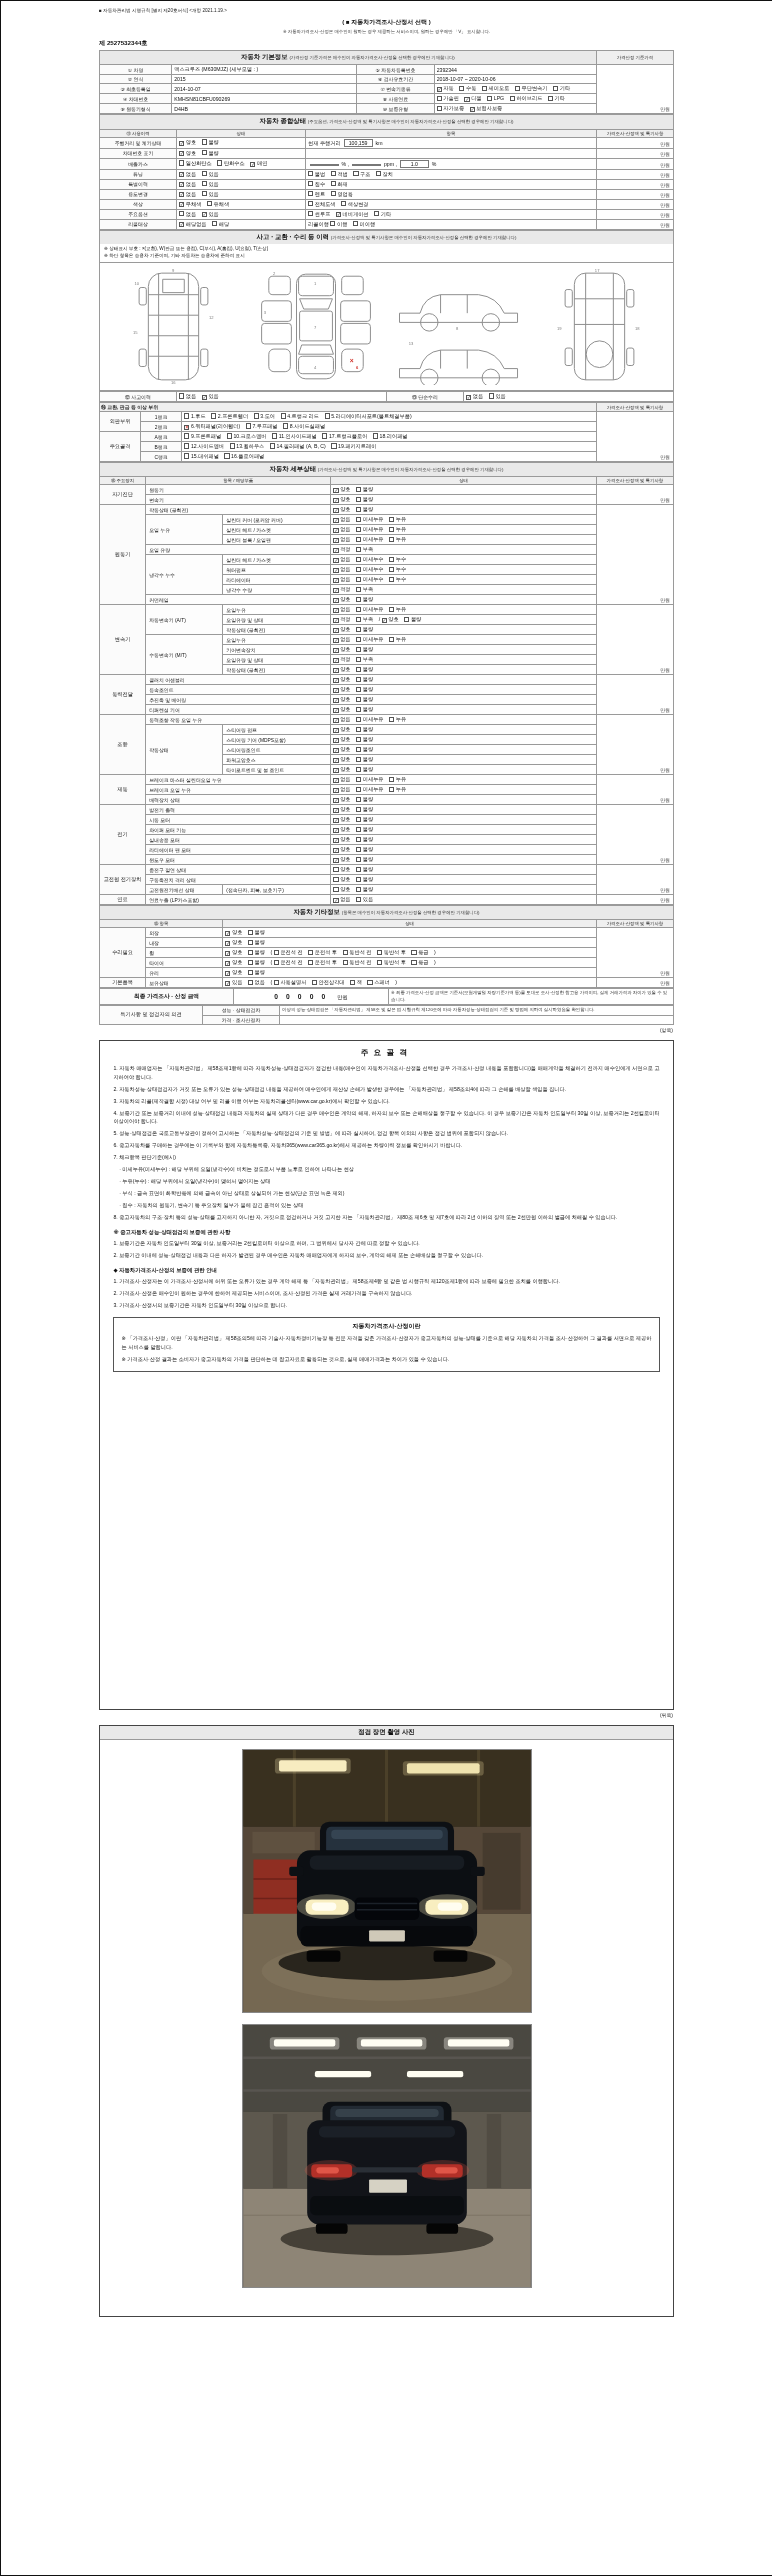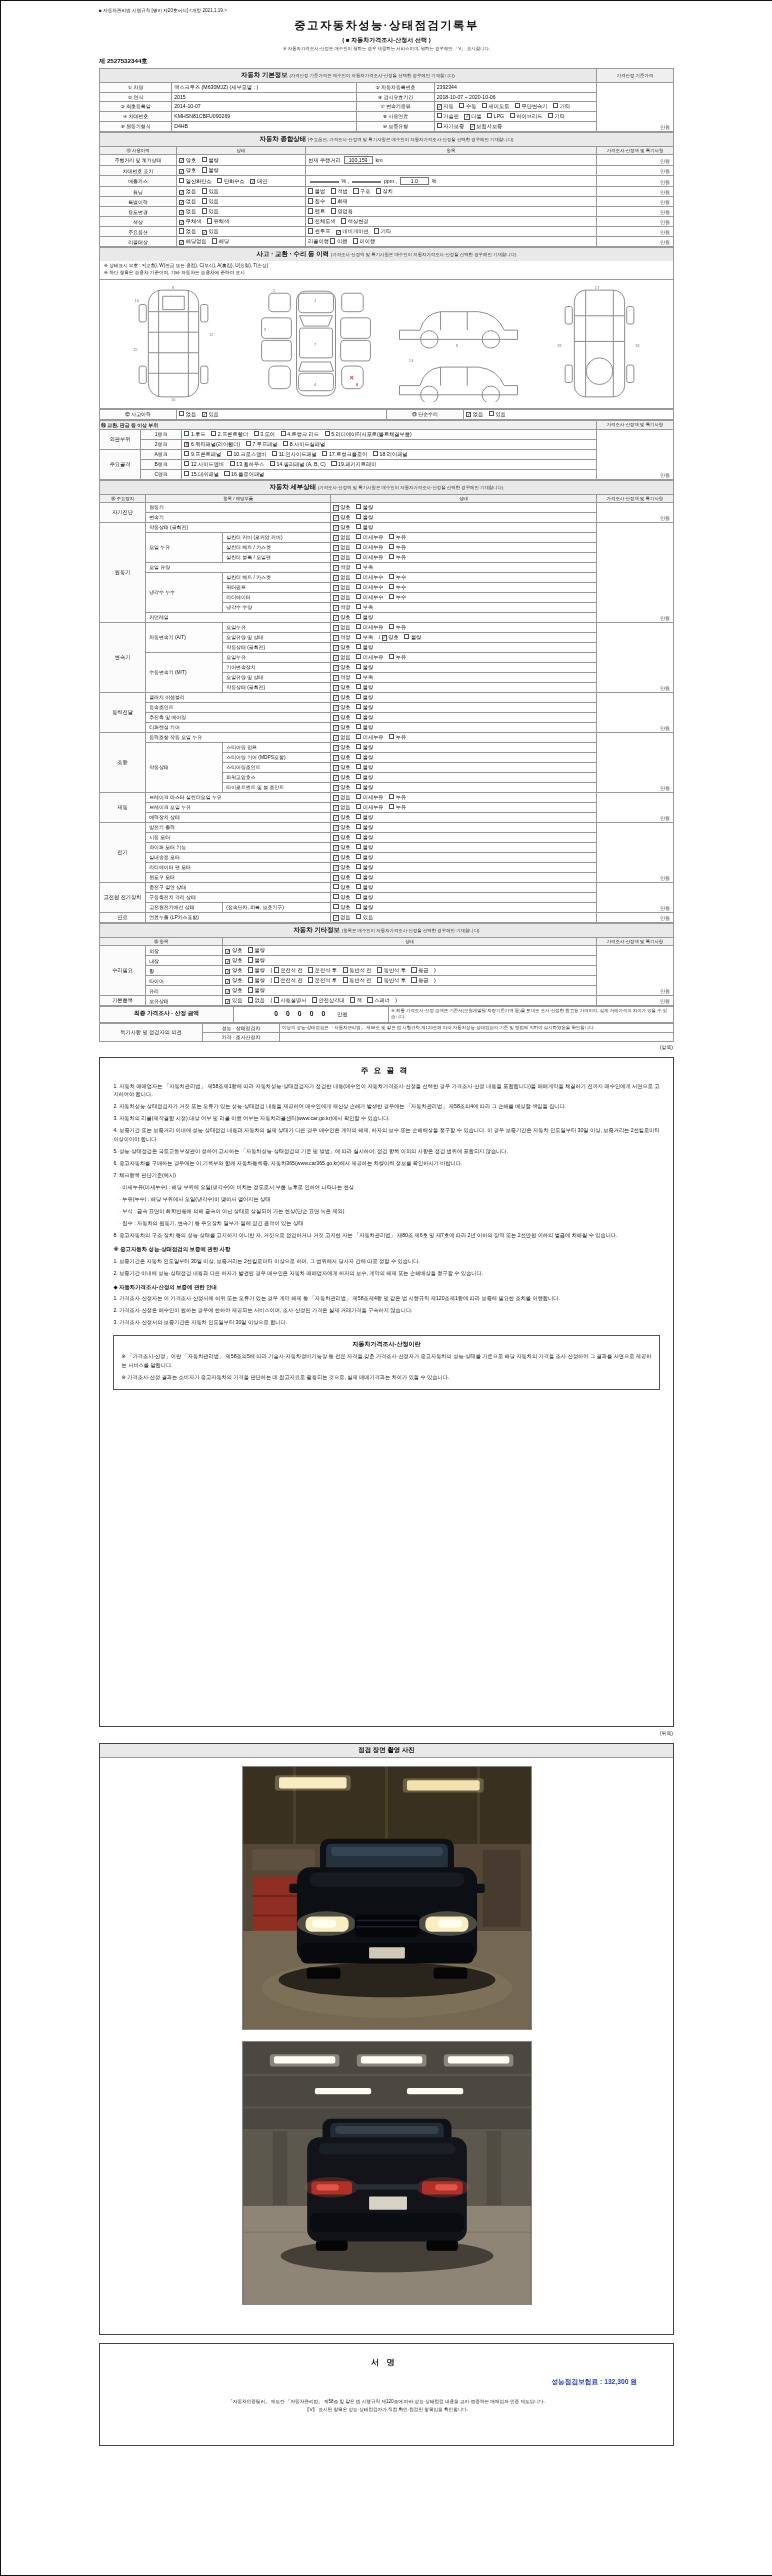--- a/index.html
+++ b/index.html
@@ -52,21 +52,20 @@
   .signword{text-align:center;font-size:8.2px;font-weight:bold;letter-spacing:7.2px}
   .feerow{text-align:right;font-size:6.7px;font-weight:bold;color:#1e3fd0;margin:9.3px 15.5px 11.3px 0}
   .footline{text-align:center;font-size:4.6px;color:#222;line-height:1.7}
 </style>
 </head>
 <body>
 
 <div class="page">
 
   <div class="lawref">■ 자동차관리법 시행규칙 [별지 제20호서식] &lt;개정 2021.1.19.&gt;</div>
-  <div class="doctitle">중고자동차성능·상태점검기록부</div>
   <div class="subline">( ■ 자동차가격조사·산정서 선택 )</div>
   <div class="subnote">※ 자동차가격조사·산정은 매수인이 원하는 경우 제공하는 서비스이며, 원하는 경우에만 「Ⅴ」 표시합니다.</div>
   <div class="docno">제 2527532344호</div>
 
   <table id="basic-table" class="form">
       <colgroup>
         <col style="width:72px">
         <col style="width:185px">
         <col style="width:77px">
         <col style="width:162px">
@@ -752,24 +751,15 @@
         <rect x="375" y="278" width="44" height="12" rx="6" fill="#e05648"></rect>
         <rect x="213" y="278" width="136" height="10" rx="4" fill="#2a2f36"></rect>
         <rect x="246" y="302" width="74" height="26" rx="2" fill="#d6d2c4"></rect>
         <rect x="131" y="334" width="300" height="38" rx="10" fill="#0a0d10"></rect>
         <rect x="142" y="388" width="62" height="20" rx="6" fill="#050505"></rect>
         <rect x="358" y="388" width="62" height="20" rx="6" fill="#050505"></rect>
       </svg>
     </div>
   </div>
 
-  <div class="bigbox signsec">
-    <div class="signword">서명</div>
-    <div class="feerow">
-      <span>성능점검보험료 :</span>
-      <span>132,300 원</span>
-    </div>
-    <div class="footline">「자동차인증딜러」 제도란 「자동차관리법」 제58조 및 같은 법 시행규칙 제120조에 따라 성능·상태점검 내용을 고지·보증하는 매매업자 인증 제도입니다.</div>
-    <div class="footline">【Ⅴ】 표시된 항목은 성능·상태점검자가 직접 확인·점검한 항목임을 확인합니다.</div>
-  </div>
 
 </div>
 
 
 </body></html>

